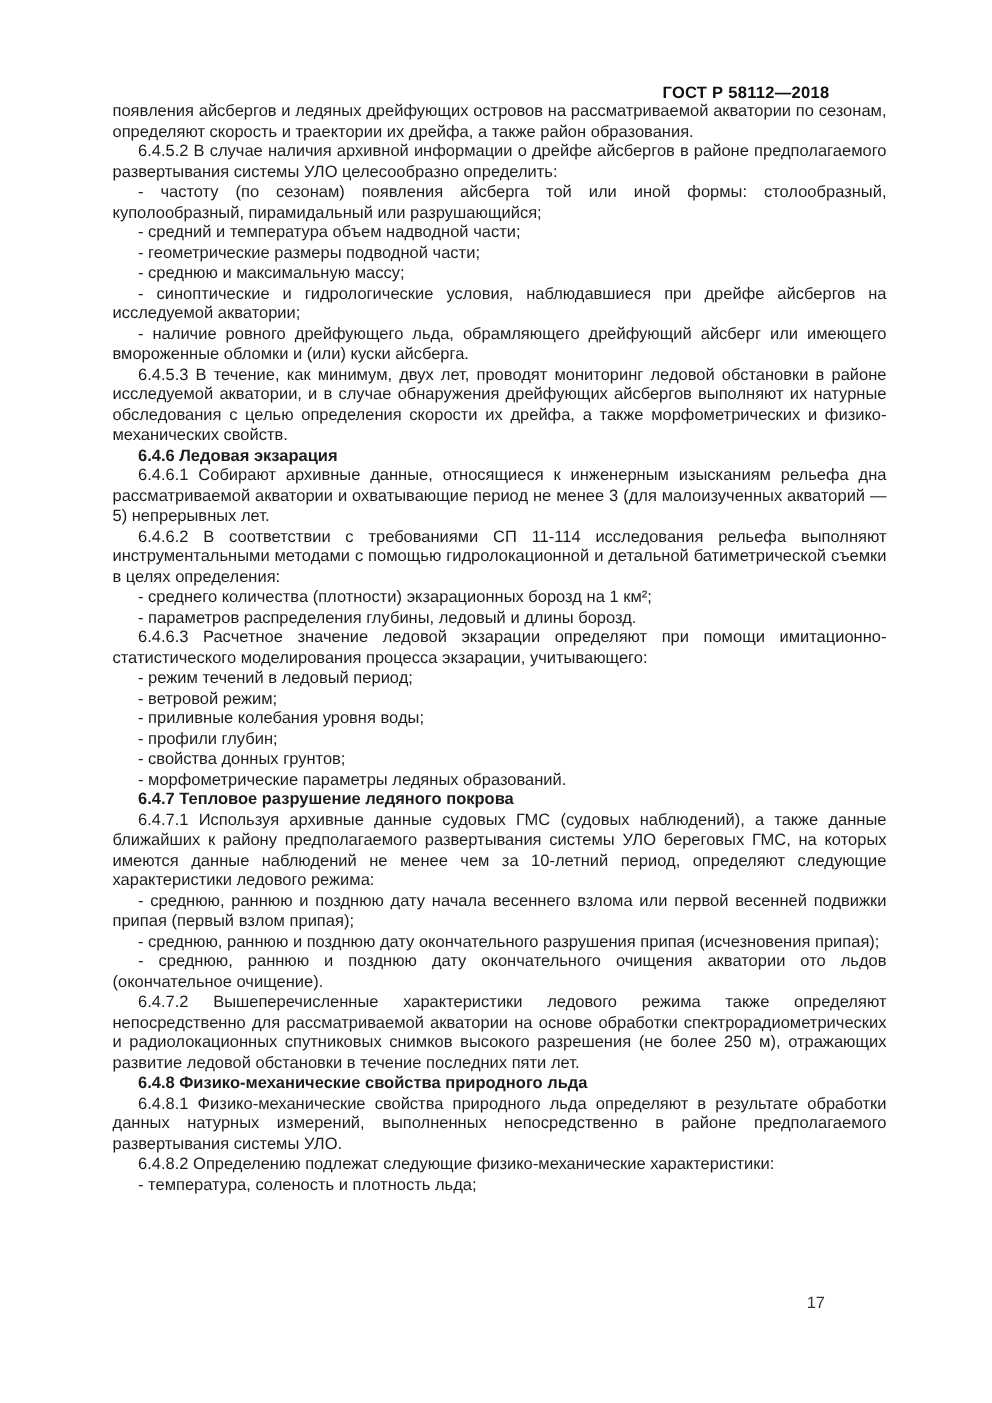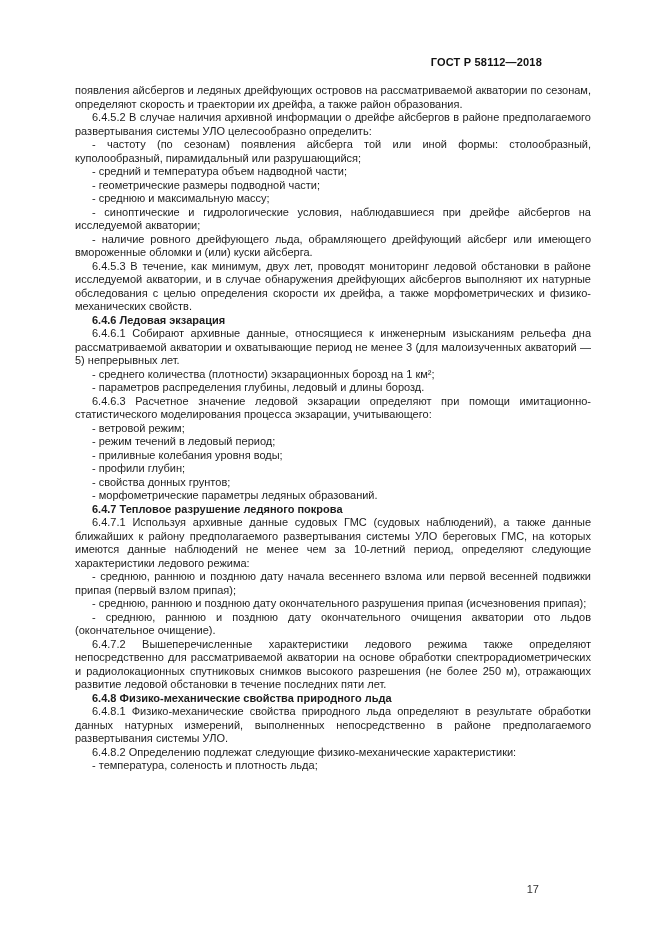--- a/index.html
+++ b/index.html
@@ -8,33 +8,34 @@
     background: #ffffff;
   }
   .page {
     position: relative;
     width: 613px;
     height: 935px;
     background: #ffffff;
     font-family: "Liberation Sans", sans-serif;
     color: #1c1c1c;
     overflow: hidden;
+    padding-left: 11px;
   }
   .doc-header {
     position: absolute;
     top: 56px;
     right: 71px;
     font-size: 11px;
     font-weight: bold;
     color: #111111;
     letter-spacing: 0.2px;
   }
   .doc-content {
     position: absolute;
-    top: 84px;
+    top: 68px;
     left: 75px;
     width: 516px;
     font-size: 11px;
     line-height: 13.5px;
     text-align: justify;
     hyphens: auto;
   }
   .para {
     margin: 0;
     padding: 0;
@@ -46,46 +47,46 @@
   }
   .para.heading {
     font-weight: bold;
   }
   .doc-footer {
     position: absolute;
     top: 863px;
     right: 74px;
     font-size: 11px;
     color: #333333;
-    margin-top: 20px;
   }
 </style>
 </head>
 <body>
 
 <div class="page">
   <div class="doc-header">ГОСТ Р 58112—2018</div>
 
   <div class="doc-content">
       <p class="para continuation">появления айсбергов и ледяных дрейфующих островов на рассматриваемой акватории по сезонам, определяют скорость и траектории их дрейфа, а также район образования.</p>
       <p class="para indent">6.4.5.2 В случае наличия архивной информации о дрейфе айсбергов в районе предполагаемого развертывания системы УЛО целесообразно определить:</p>
       <p class="para list">- частоту (по сезонам) появления айсберга той или иной формы: столообразный, куполообразный, пирамидальный или разрушающийся;</p>
       <p class="para list">- средний и температура объем надводной части;</p>
       <p class="para list">- геометрические размеры подводной части;</p>
       <p class="para list">- среднюю и максимальную массу;</p>
       <p class="para list">- синоптические и гидрологические условия, наблюдавшиеся при дрейфе айсбергов на исследуемой акватории;</p>
       <p class="para list">- наличие ровного дрейфующего льда, обрамляющего дрейфующий айсберг или имеющего вмороженные обломки и (или) куски айсберга.</p>
       <p class="para indent">6.4.5.3 В течение, как минимум, двух лет, проводят мониторинг ледовой обстановки в районе исследуемой акватории, и в случае обнаружения дрейфующих айсбергов выполняют их натурные обследования с целью определения скорости их дрейфа, а также морфометрических и физико-механических свойств.</p>
       <p class="para heading">6.4.6 Ледовая экзарация</p>
       <p class="para indent">6.4.6.1 Собирают архивные данные, относящиеся к инженерным изысканиям рельефа дна рассматриваемой акватории и охватывающие период не менее 3 (для малоизученных акваторий — 5) непрерывных лет.</p>
+      <p class="para indent">6.4.6.2 В соответствии с требованиями СП 11-114 исследования рельефа выполняют инструментальными методами с помощью гидролокационной и детальной батиметрической съемки в целях определения:</p>
       <p class="para list">- среднего количества (плотности) экзарационных борозд на 1 км²;</p>
       <p class="para list">- параметров распределения глубины, ледовый и длины борозд.</p>
       <p class="para indent">6.4.6.3 Расчетное значение ледовой экзарации определяют при помощи имитационно-статистического моделирования процесса экзарации, учитывающего:</p>
+      <p class="para list">- режим течений в ледовый период;</p>
       <p class="para list">- ветровой режим;</p>
-      <p class="para list">- режим течений в ледовый период;</p>
       <p class="para list">- приливные колебания уровня воды;</p>
       <p class="para list">- профили глубин;</p>
       <p class="para list">- свойства донных грунтов;</p>
       <p class="para list">- морфометрические параметры ледяных образований.</p>
       <p class="para heading">6.4.7 Тепловое разрушение ледяного покрова</p>
       <p class="para indent">6.4.7.1 Используя архивные данные судовых ГМС (судовых наблюдений), а также данные ближайших к району предполагаемого развертывания системы УЛО береговых ГМС, на которых имеются данные наблюдений не менее чем за 10-летний период, определяют следующие характеристики ледового режима:</p>
       <p class="para list">- среднюю, раннюю и позднюю дату начала весеннего взлома или первой весенней подвижки припая (первый взлом припая);</p>
       <p class="para list">- среднюю, раннюю и позднюю дату окончательного разрушения припая (исчезновения припая);</p>
       <p class="para list">- среднюю, раннюю и позднюю дату окончательного очищения акватории ото льдов (окончательное очищение).</p>
       <p class="para indent">6.4.7.2 Вышеперечисленные характеристики ледового режима также определяют непосредственно для рассматриваемой акватории на основе обработки спектрорадиометрических и радиолокационных спутниковых снимков высокого разрешения (не более 250 м), отражающих развитие ледовой обстановки в течение последних пяти лет.</p>

